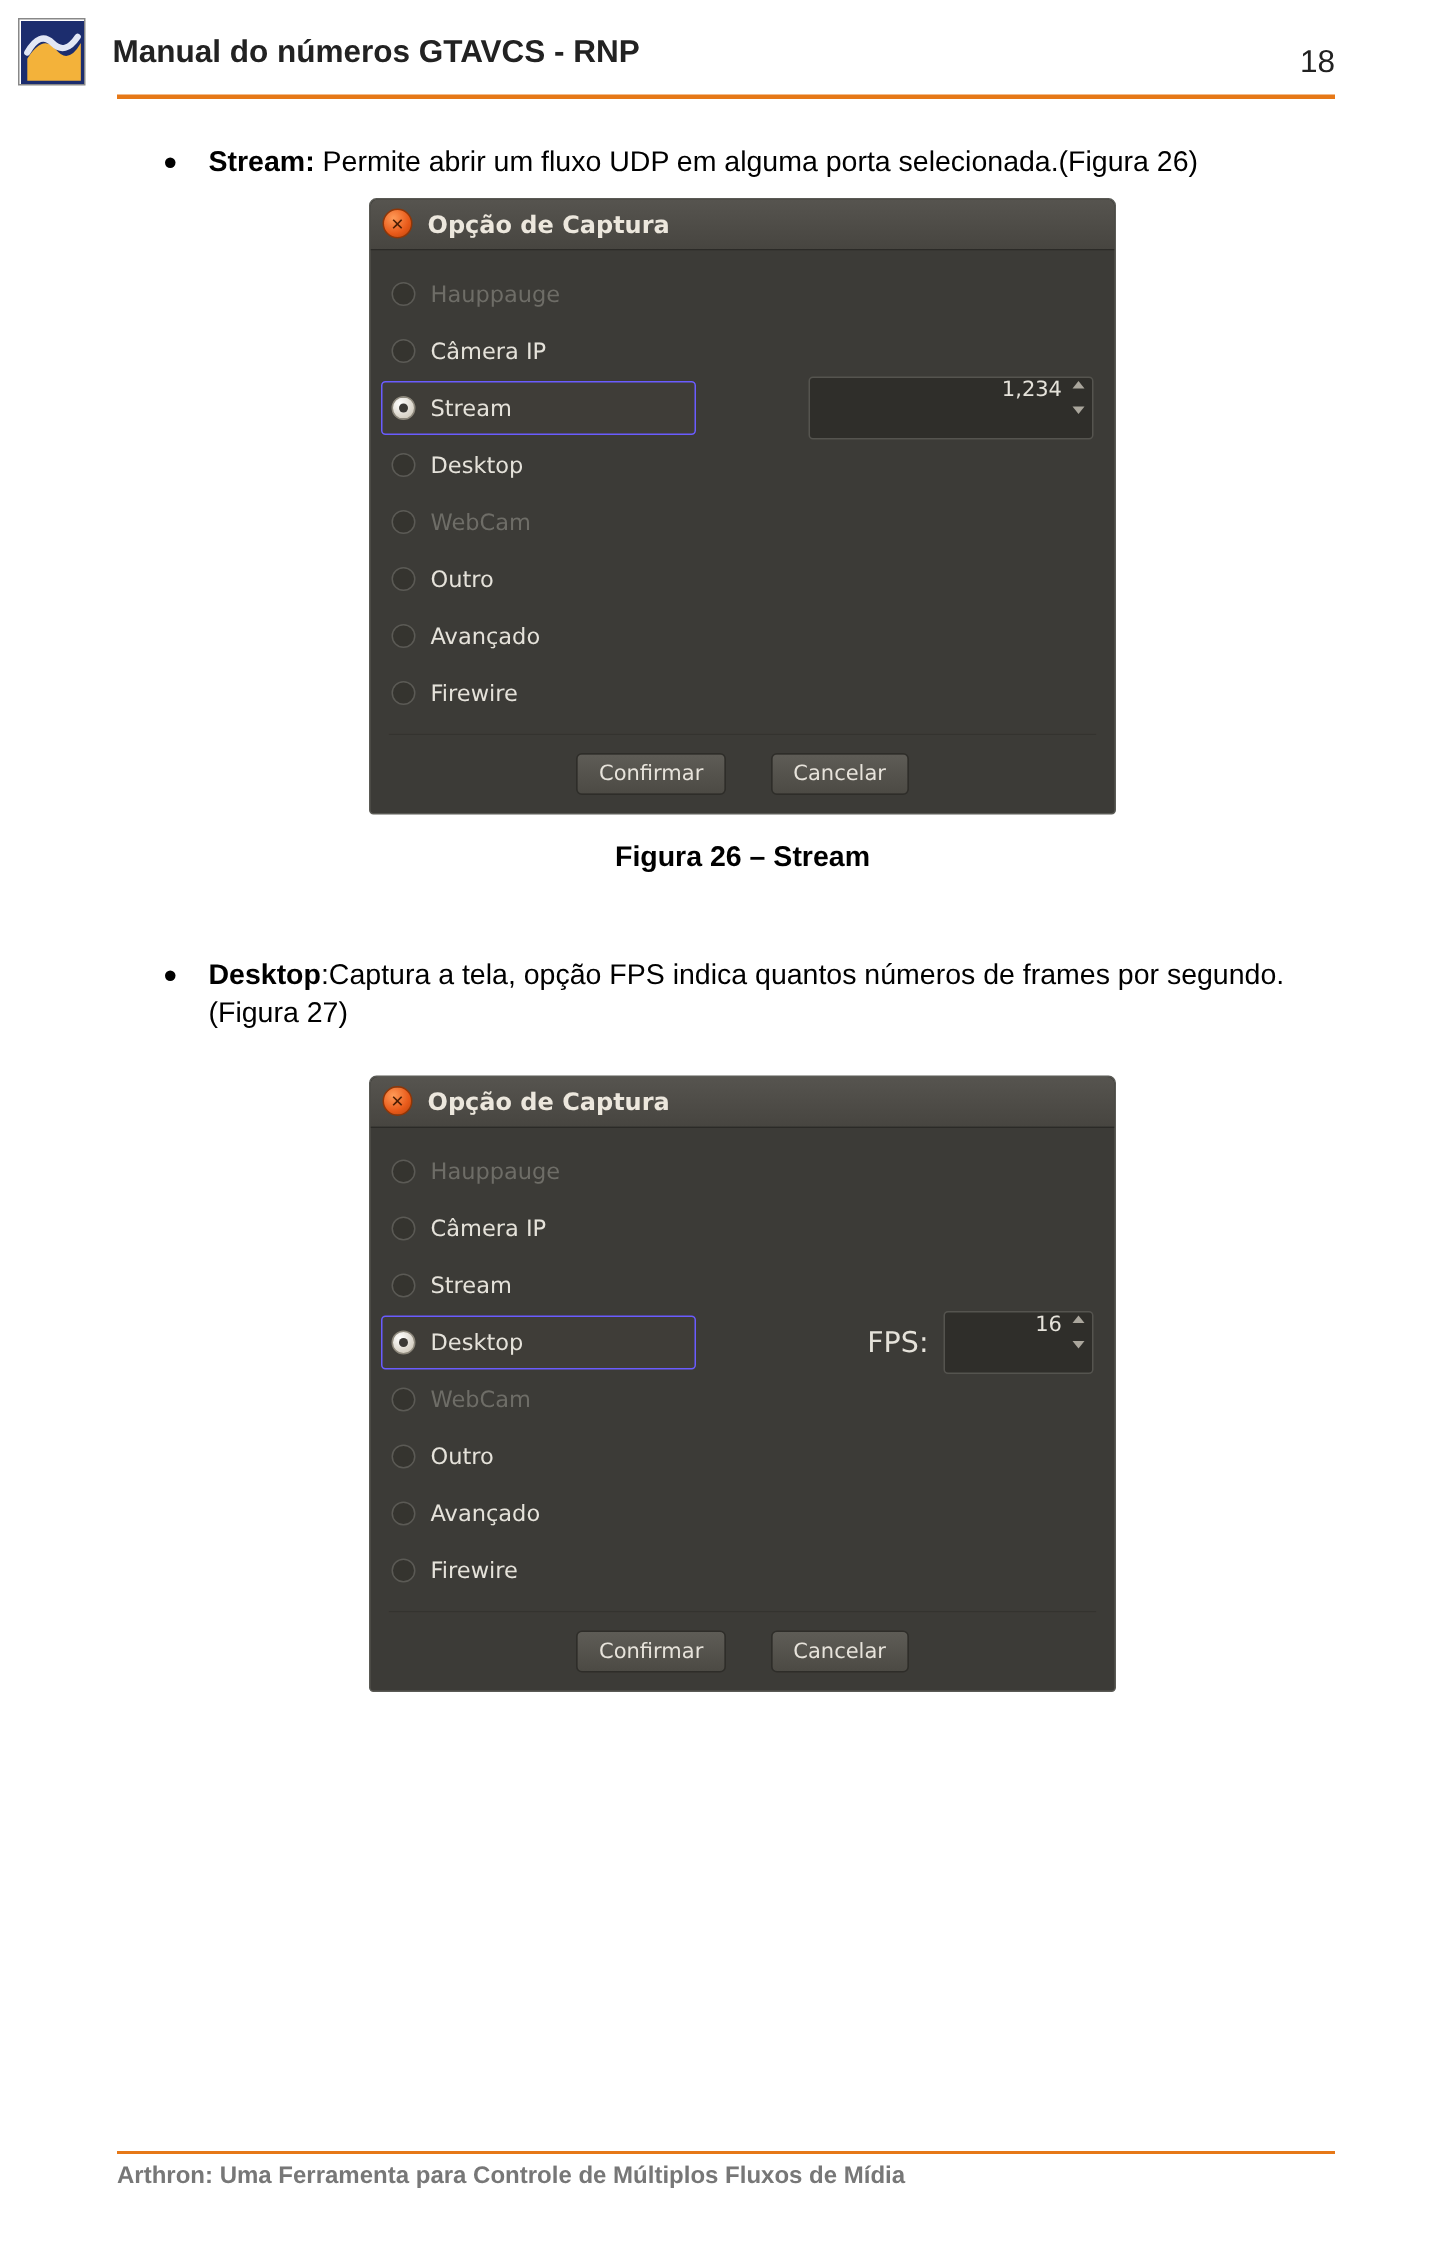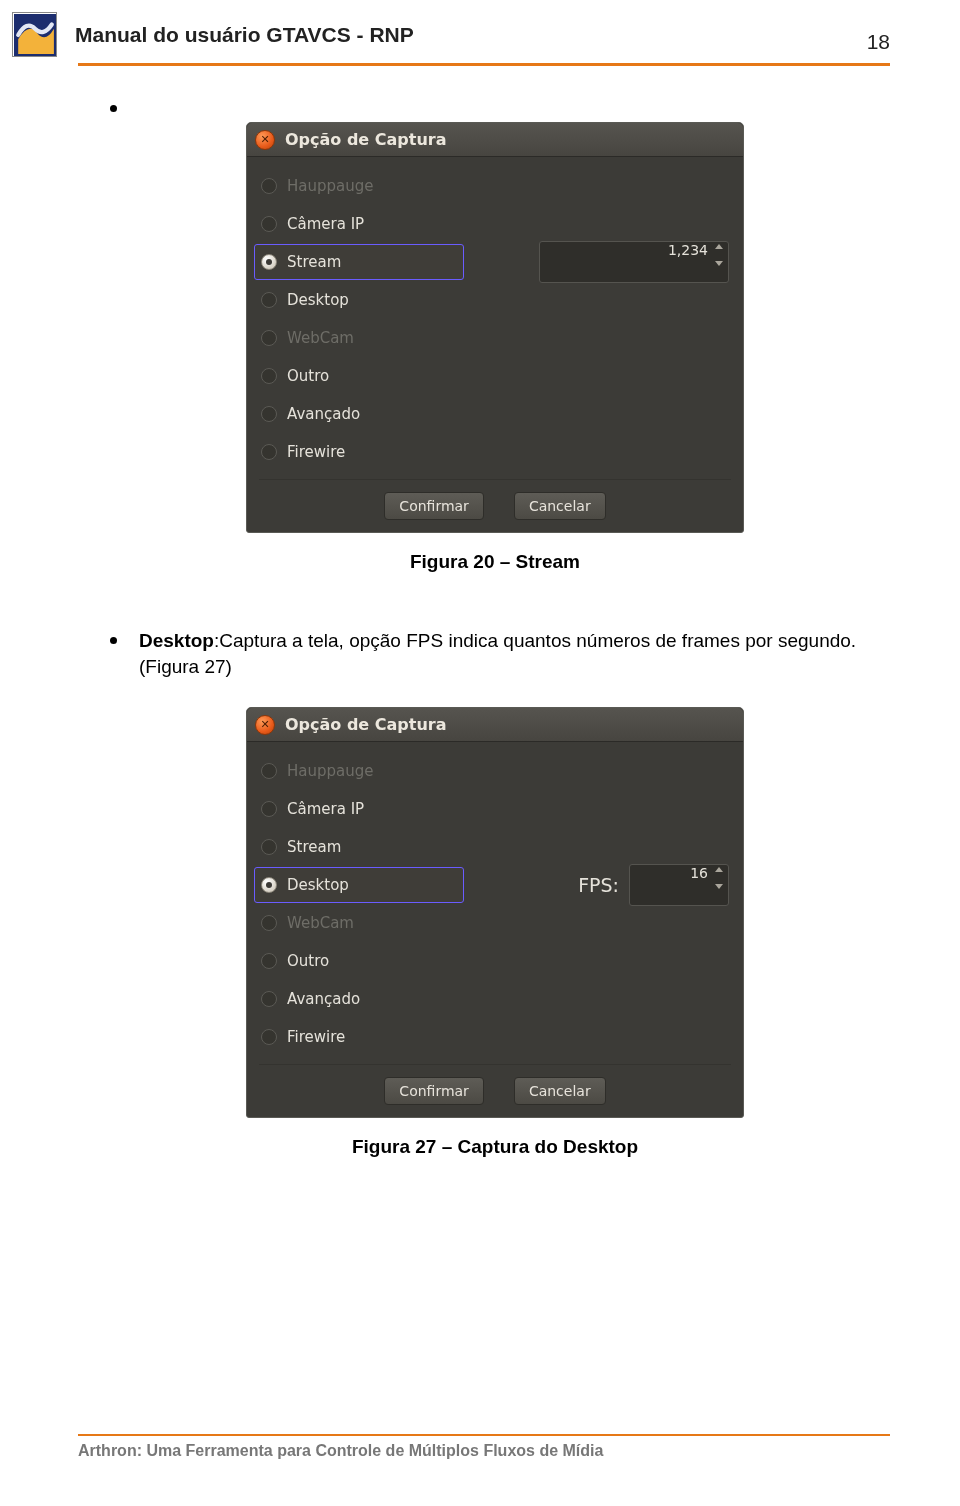--- a/index.html
+++ b/index.html
@@ -213,29 +213,32 @@
 <body>
 
 <div class="header">
   <div class="logo">
     <svg viewBox="0 0 40 40">
       <rect x="0" y="0" width="40" height="40" fill="#1c2d6e"></rect>
       <path d="M4 24 Q14 8 22 18 Q30 28 38 14 L38 38 L4 38 Z" fill="#f3b23a"></path>
       <path d="M4 20 Q12 6 20 14 Q28 22 36 10" fill="none" stroke="#e2e7f5" stroke-width="4" stroke-linecap="round"></path>
     </svg>
   </div>
-  <div class="header-title">Manual do usuário GTAVCS - RNP</div>
+  <div class="header-title">Manual do números GTAVCS - RNP</div>
   <div class="page-num">18</div>
 </div>
 <div class="hr-orange"></div>
 
 <div class="content">
 
   <div class="bullet-row">
     <div class="bullet-dot"></div>
+    <div>
+      <span class="bold">Stream: </span><span>Permite abrir um fluxo UDP em alguma porta selecionada.(Figura 26)</span>
+    </div>
   </div>
 
   <div class="dialog-wrap">
     <div class="dialog">
       <div class="titlebar">
         <div class="close-btn">✕</div>
         <div class="title-text">Opção de Captura</div>
       </div>
       <div class="opts">
         <div class="opt">
@@ -283,21 +286,21 @@
           </div>
       </div>
       <div class="sep"></div>
       <div class="btn-row">
         <div class="d-btn">Confirmar</div>
         <div class="d-btn">Cancelar</div>
       </div>
     </div>
   </div>
 
-  <div class="caption">Figura 20 – Stream</div>
+  <div class="caption">Figura 26 – Stream</div>
 
   <div class="bullet-row">
     <div class="bullet-dot"></div>
     <div>
       <span class="bold">Desktop</span><span>:Captura a tela, opção FPS indica quantos números de frames por segundo.(Figura 27)</span>
     </div>
   </div>
 
   <div style="height:18px"></div>
 
@@ -354,20 +357,19 @@
           </div>
       </div>
       <div class="sep"></div>
       <div class="btn-row">
         <div class="d-btn">Confirmar</div>
         <div class="d-btn">Cancelar</div>
       </div>
     </div>
   </div>
 
-  <div class="caption">Figura 27 – Captura do Desktop</div>
 
 </div>
 
 <div class="footer">
   <div class="hr-bottom"></div>
   <div class="footer-text">Arthron: Uma Ferramenta para Controle de Múltiplos Fluxos de Mídia</div>
 </div>
 
 </body></html>

